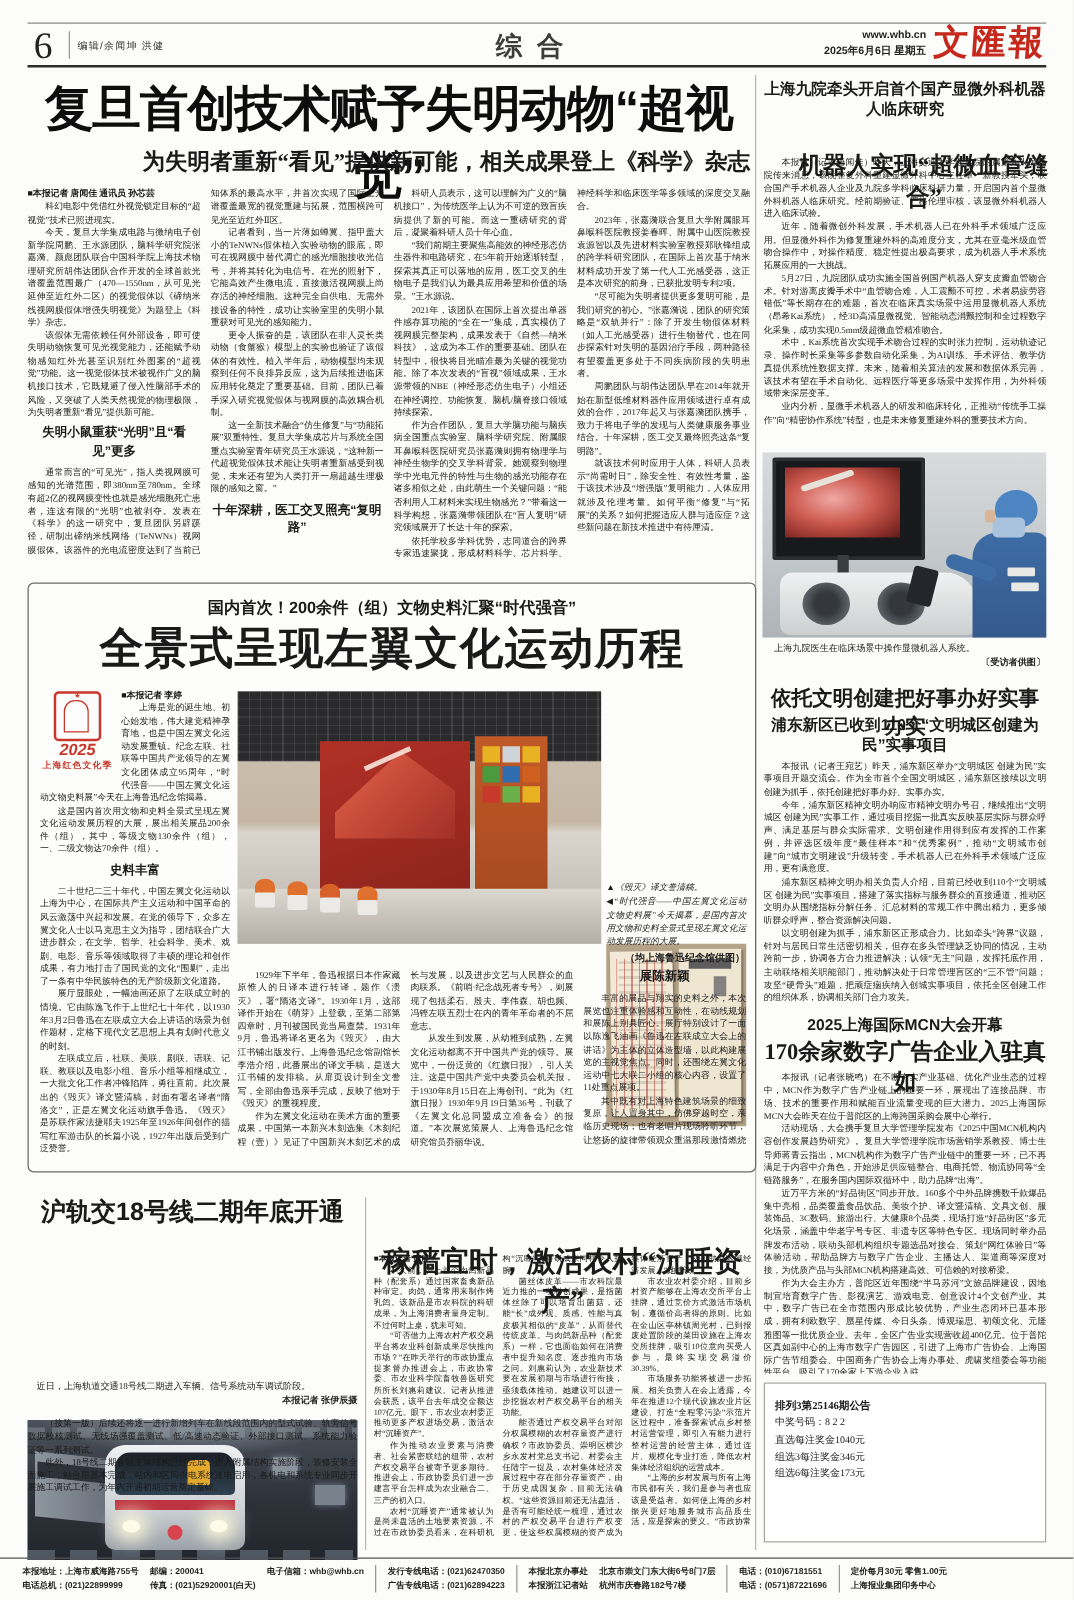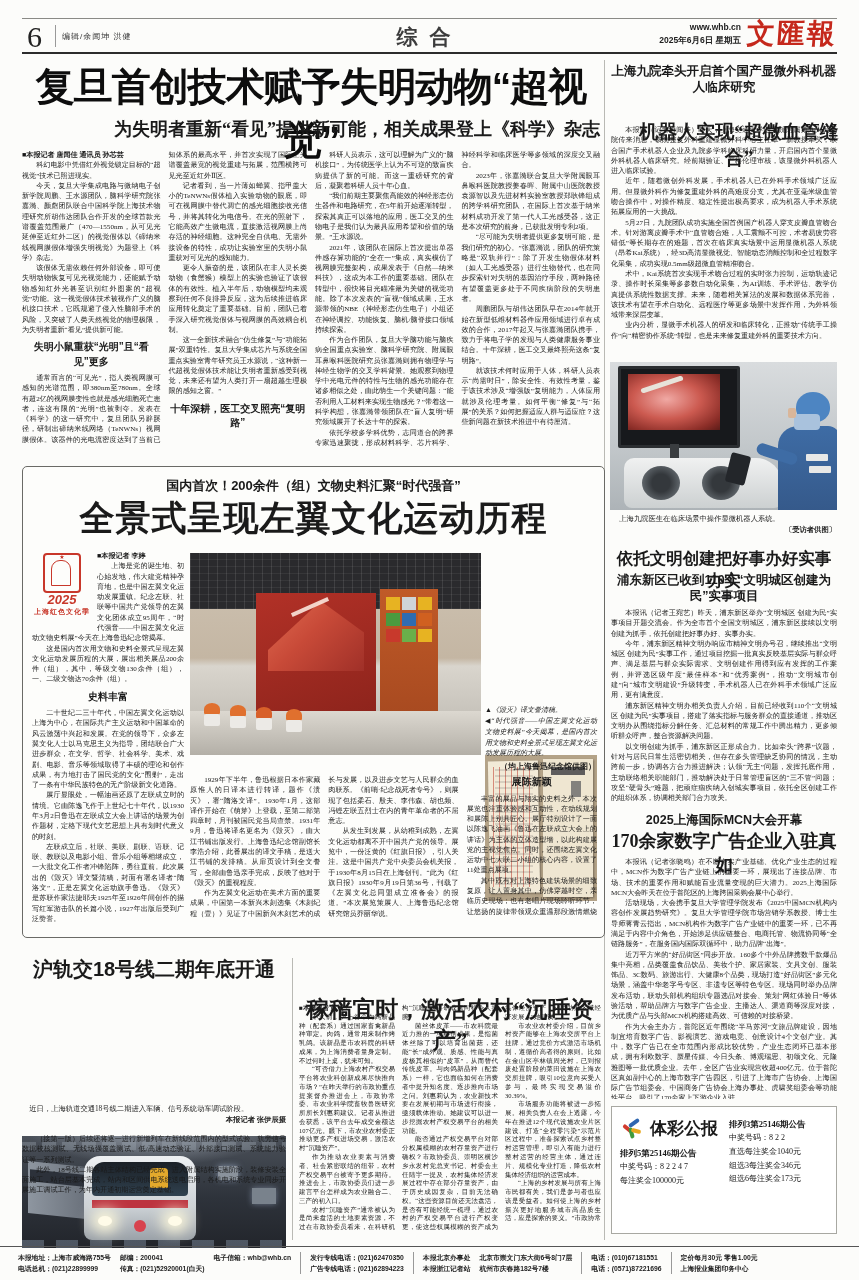--- a/index.html
+++ b/index.html
@@ -151,39 +151,25 @@
       <p>今年，浦东新区精神文明办响应市精神文明办号召，继续推出“文明城区 创建为民”实事工作，通过项目挖掘一批真实反映基层实际与群众呼声、满足基层与群众实际需求、文明创建作用得到应有发挥的工作案例，并评选区级年度“最佳样本”和“优秀案例”，推动“文明城市创建”向“城市文明建设”升级转变，手术机器人已在外科手术领域广泛应用，更有满意度。</p>
       <p>浦东新区精神文明办相关负责人介绍，目前已经收到110个“文明城区 创建为民”实事项目，搭建了落实指标与服务群众的直接通道，推动区文明办从围绕指标分解任务、汇总材料的常规工作中腾出精力，更多倾听群众呼声，整合资源解决问题。</p>
       <p>以文明创建为抓手，浦东新区正形成合力。比如牵头“跨界”议题，针对与居民日常生活密切相关，但存在多头管理缺乏协同的情况，主动跨前一步，协调各方合力推进解决；认领“无主”问题，发挥托底作用，主动联络相关职能部门，推动解决处于日常管理盲区的“三不管”问题；攻坚“硬骨头”难题，把顽症痼疾纳入创城实事项目，依托全区创建工作的组织体系，协调相关部门合力攻关。</p>
     </div>
 
   <div class="abs kicker sans" style="left:611px;top:812px;width:226px;">2025上海国际MCN大会开幕</div>
   <div class="abs serifhl" style="left:611px;top:829px;width:226px;font-size:18px;">170余家数字广告企业入驻真如</div>
   <div class="abs body" style="left:611px;top:857px;width:226px;height:242px;">
       <p>本报讯（记者张晓鸣）在不断夯实产业基础、优化产业生态的过程中，MCN作为数字广告产业链上的重要一环，展现出了连接品牌、市场、技术的重要作用和赋能百业流量变现的巨大潜力。2025上海国际MCN大会昨天在位于普陀区的上海跨国采购会展中心举行。</p>
       <p>活动现场，大会携手复旦大学管理学院发布《2025中国MCN机构内容创作发展趋势研究》。复旦大学管理学院市场营销学系教授、博士生导师蒋青云指出，MCN机构作为数字广告产业链中的重要一环，已不再满足于内容中介角色，开始涉足供应链整合、电商托管、物流协同等“全链路服务”，在服务国内国际双循环中，助力品牌“出海”。</p>
-      <p>近万平方米的“好品街区”同步开放。160多个中外品牌携数千款爆品集中亮相，品类覆盖食品饮品、美妆个护、家居家装、文具文创、服装饰品、3C数码、旅游出行、大健康8个品类，现场打造“好品街区”多元化场景，涵盖中华老字号专区、非遗专区等特色专区。现场同时举办品牌发布活动，联动头部机构组织专题选品对接会、策划“网红体验日”等体验活动，帮助品牌方与数字广告企业、主播达人、渠道商等深度对接，为优质产品与头部MCN机构搭建高效、可信赖的对接桥梁。</p>
+      <p>近万平方米的“好品街区”同步开放。160多个中外品牌携数千款爆品集中亮相，品类覆盖食品饮品、美妆个护、译文暨清稿、文具文创、服装饰品、3C数码、旅游出行、大健康8个品类，现场打造“好品街区”多元化场景，涵盖中华老字号专区、非遗专区等特色专区。现场同时举办品牌发布活动，联动头部机构组织专题选品对接会、策划“网红体验日”等体验活动，帮助品牌方与数字广告企业、主播达人、渠道商等深度对接，为优质产品与头部MCN机构搭建高效、可信赖的对接桥梁。</p>
       <p>作为大会主办方，普陀区近年围绕“半马苏河”文旅品牌建设，因地制宜培育数字广告、影视演艺、游戏电竞、创意设计4个文创产业。其中，数字广告已在全市范围内形成比较优势，产业生态闭环已基本形成，拥有利欧数字、蜃星传媒、今日头条、博观瑞思、初颂文化、元隆雅图等一批优质企业。去年，全区广告业实现营收超400亿元。位于普陀区真如副中心的上海市数字广告园区，引进了上海市广告协会、上海国际广告节组委会、中国商务广告协会上海办事处、虎啸奖组委会等功能性平台，吸引了170余家上下游企业入驻。</p>
     </div>
 
   <div class="abs lotto" style="left:611px;top:1106px;width:226px;height:128px;">
-    <div class="col">
-      <div style="margin-bottom:6px;">
-        <span class="licon">
-          <i style="left:2px;top:10px;width:12px;height:4px;background:#d23b2e;transform:rotate(40deg);"></i>
-          <i style="left:8px;top:4px;width:12px;height:4px;background:#2e66b0;transform:rotate(-35deg);"></i>
-          <i style="left:6px;top:14px;width:11px;height:4px;background:#3f9a3d;transform:rotate(75deg);"></i>
-          <i style="left:11px;top:12px;width:10px;height:4px;background:#e8a81e;transform:rotate(15deg);"></i>
-        </span>
-        <span class="lotto-title">体彩公报</span>
-      </div>
-      <p class="lotto-line lotto-head">排列5第25146期公告</p>
-      <p class="lotto-line">中奖号码：8 2 2 4 7</p>
-      <p class="lotto-line">每注奖金100000元</p>
-    </div>
     <div class="col">
       <p class="lotto-line lotto-head">排列3第25146期公告</p>
       <p class="lotto-line">中奖号码：8 2 2</p>
       <p class="lotto-line">直选每注奖金1040元</p>
       <p class="lotto-line">组选3每注奖金346元</p>
       <p class="lotto-line">组选6每注奖金173元</p>
     </div>
   </div>
 
   <div class="abs feature" style="left:22px;top:466px;width:581px;height:470px;">

